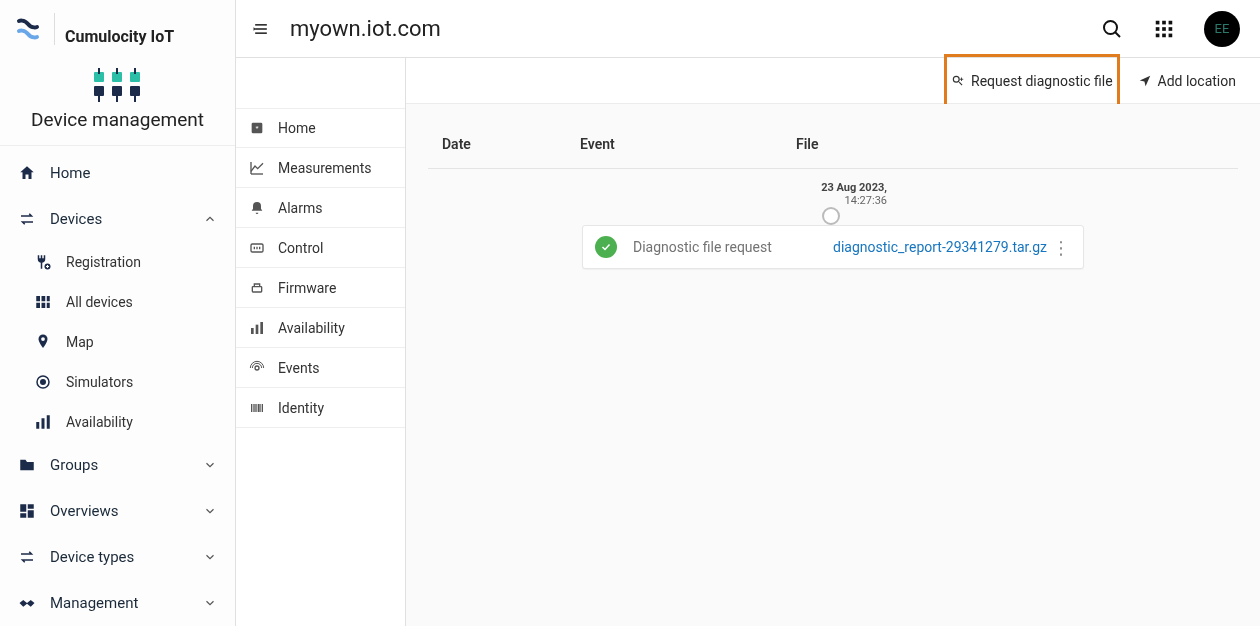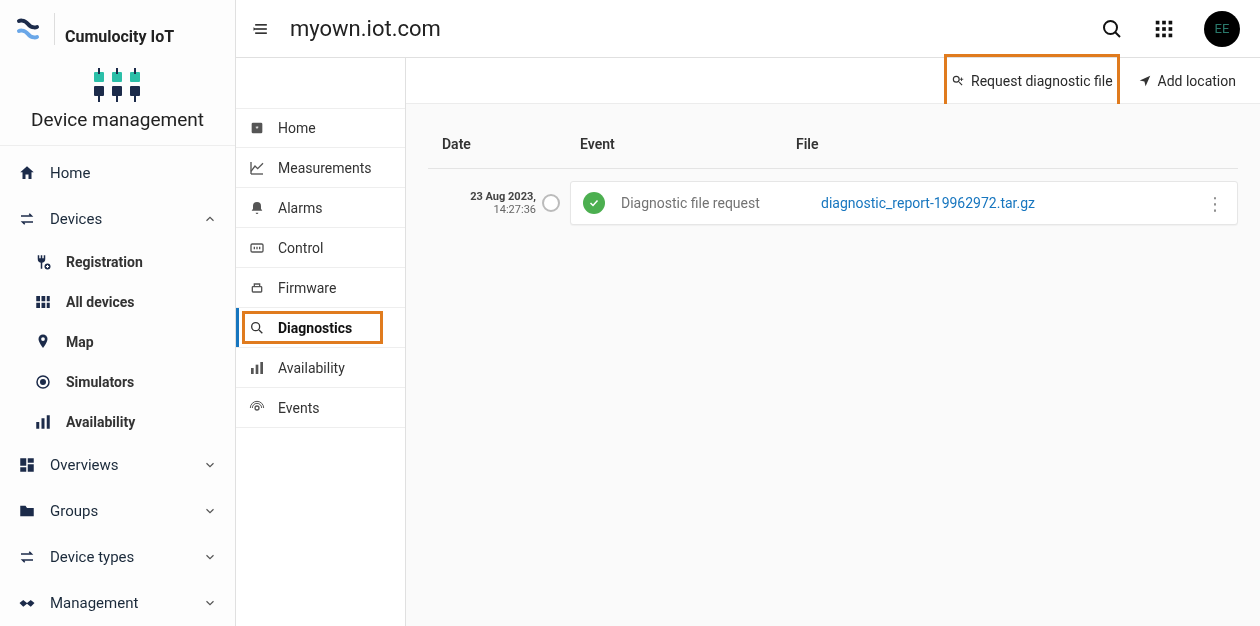--- a/index.html
+++ b/index.html
@@ -56,21 +56,20 @@
       color: #1b2a3b;
     }
     .nav-item .icon-slot {
       width: 32px;
       display: flex; justify-content: flex-start;
     }
     .nav-item-label { font-size: 15px; }
     .nav-item .chev { margin-left: auto; color: #555; }
     .nav-sub {
       padding-left: 16px;
-      font-weight: bold;
     }
     .nav-sub .nav-item { height: 40px; font-size: 14px; color: #333; }
     .nav-sub .nav-item .nav-item-label { font-size: 14px; }
     
     .sidebar-secondary {
       width: 170px;
       background: #fff;
       border-right: 1px solid #e0e0e0;
       flex-shrink: 0;
       padding-top: 108px;
@@ -170,21 +169,21 @@
       display: flex;
       padding: 16px 14px;
       border-bottom: 1px solid #e4e4e4;
       color: #333;
       font-size: 14px; font-weight: 600;
     }
     .col-date { width: 138px; }
     .col-event { width: 216px; }
     .col-file { flex: 1; }
     .event-row {
-      display: flex; align-items: center; margin-top: 12px;
+      display: flex; align-items: center; margin-top: 12px; flex-direction: column;
     }
     .timestamp-block {
       width: 108px; text-align: right; font-size: 11px; color: #666; line-height: 1.2;
     }
     .timestamp-date { font-weight: 700; color: #444; }
     .timeline-dot {
       width: 18px; height: 18px; border: 2px solid #bbb; border-radius: 50%;
       background: #fff; margin: 0 10px 0 6px;
     }
     .event-card {
@@ -318,41 +317,41 @@
               <rect x="17" y="3" width="4" height="18"></rect>
             </svg>
         </span>
         <span class="nav-item-label">Availability</span>
       </div>
     </div>
 
     <div class="nav-item">
       <span class="icon-slot">
         <svg width="18" height="18" viewBox="0 0 24 24" fill="#1c2b4a">
+            <path d="M3 5h7l2 3h9v11H3z"></path>
+          </svg>
+      </span>
+      <span class="nav-item-label">Groups</span>
+      <span class="chev">
+        <svg width="14" height="14" viewBox="0 0 24 24" fill="none" stroke="currentColor" stroke-width="2">
+            <polyline points="6 9 12 15 18 9"></polyline>
+          </svg>
+      </span>
+    </div>
+
+    <div class="nav-item">
+      <span class="icon-slot">
+        <svg width="18" height="18" viewBox="0 0 24 24" fill="#1c2b4a">
             <rect x="3" y="3" width="8" height="10"></rect>
             <rect x="13" y="3" width="8" height="6"></rect>
             <rect x="13" y="11" width="8" height="10"></rect>
             <rect x="3" y="15" width="8" height="6"></rect>
           </svg>
       </span>
       <span class="nav-item-label">Overviews</span>
-      <span class="chev">
-        <svg width="14" height="14" viewBox="0 0 24 24" fill="none" stroke="currentColor" stroke-width="2">
-            <polyline points="6 9 12 15 18 9"></polyline>
-          </svg>
-      </span>
-    </div>
-
-    <div class="nav-item">
-      <span class="icon-slot">
-        <svg width="18" height="18" viewBox="0 0 24 24" fill="#1c2b4a">
-            <path d="M3 5h7l2 3h9v11H3z"></path>
-          </svg>
-      </span>
-      <span class="nav-item-label">Groups</span>
       <span class="chev">
         <svg width="14" height="14" viewBox="0 0 24 24" fill="none" stroke="currentColor" stroke-width="2">
             <polyline points="6 9 12 15 18 9"></polyline>
           </svg>
       </span>
     </div>
 
     <div class="nav-item">
       <span class="icon-slot">
         <svg width="18" height="18" viewBox="0 0 24 24" fill="none" stroke="#1c2b4a" stroke-width="2">
@@ -462,48 +461,52 @@
           </div>
           <div class="tab-item">
             <span class="tab-icon">
               <svg width="16" height="16" viewBox="0 0 24 24" fill="none" stroke="#555" stroke-width="2">
                 <rect x="5" y="10" width="14" height="8" rx="1"></rect>
                 <path d="M8 10V6h8v4"></path>
               </svg>
             </span>
             <span>Firmware</span>
           </div>
-          <div class="tab-item active">
-            <span class="tab-icon">
-              <svg width="16" height="16" viewBox="0 0 24 24" fill="none" stroke="#333" stroke-width="2">
-                <circle cx="10" cy="10" r="6"></circle>
-                <line x1="15" y1="15" x2="20" y2="20"></line>
-              </svg>
-            </span>
-            <span>Diagnostics</span>
-            <span class="tab-highlight"></span>
-          </div>
           <div class="tab-item">
             <span class="tab-icon">
               <svg width="16" height="16" viewBox="0 0 24 24" fill="#555">
                 <rect x="3" y="12" width="4" height="9"></rect>
                 <rect x="10" y="7" width="4" height="14"></rect>
                 <rect x="17" y="3" width="4" height="18"></rect>
               </svg>
             </span>
             <span>Availability</span>
           </div>
           <div class="tab-item">
             <span class="tab-icon">
               <svg width="16" height="16" viewBox="0 0 24 24" fill="none" stroke="#555" stroke-width="2">
                 <circle cx="12" cy="12" r="3"></circle>
                 <path d="M5 12a7 7 0 0114 0M2 12a10 10 0 0120 0" stroke-width="1.5"></path>
               </svg>
             </span>
             <span>Events</span>
+          </div>
+          <div class="tab-item">
+            <span class="tab-icon">
+              <svg width="16" height="16" viewBox="0 0 24 24" fill="#555">
+                <rect x="3" y="6" width="2" height="12"></rect>
+                <rect x="6" y="6" width="1" height="12"></rect>
+                <rect x="8" y="6" width="2" height="12"></rect>
+                <rect x="11" y="6" width="1" height="12"></rect>
+                <rect x="13" y="6" width="3" height="12"></rect>
+                <rect x="17" y="6" width="1" height="12"></rect>
+                <rect x="19" y="6" width="2" height="12"></rect>
+              </svg>
+            </span>
+            <span>Identity</span>
           </div>
         </div>
     </aside>
 
     <div style="flex:1; display:flex; flex-direction:column;">
       <div class="action-bar">
         <span class="action-link action-highlight">
           <span>
             <svg width="14" height="14" viewBox="0 0 24 24" fill="none" stroke="#333" stroke-width="2">
                 <circle cx="9" cy="9" r="5"></circle>
@@ -536,20 +539,20 @@
             <div>14:27:36</div>
           </div>
           <span class="timeline-dot"></span>
           <div class="event-card">
             <span class="status-badge">
               <svg width="12" height="12" viewBox="0 0 24 24" fill="none" stroke="#fff" stroke-width="3">
                   <polyline points="5 12 10 17 19 7"></polyline>
                 </svg>
             </span>
             <span class="event-name">Diagnostic file request</span>
-            <span class="file-link">diagnostic_report-19962972.tar.gz</span>
+            <span class="file-link">diagnostic_report-29341279.tar.gz</span>
             <span class="row-menu">⋮</span>
           </div>
         </div>
       </div>
     </div>
   </div>
 </div>
 
 </body></html>

